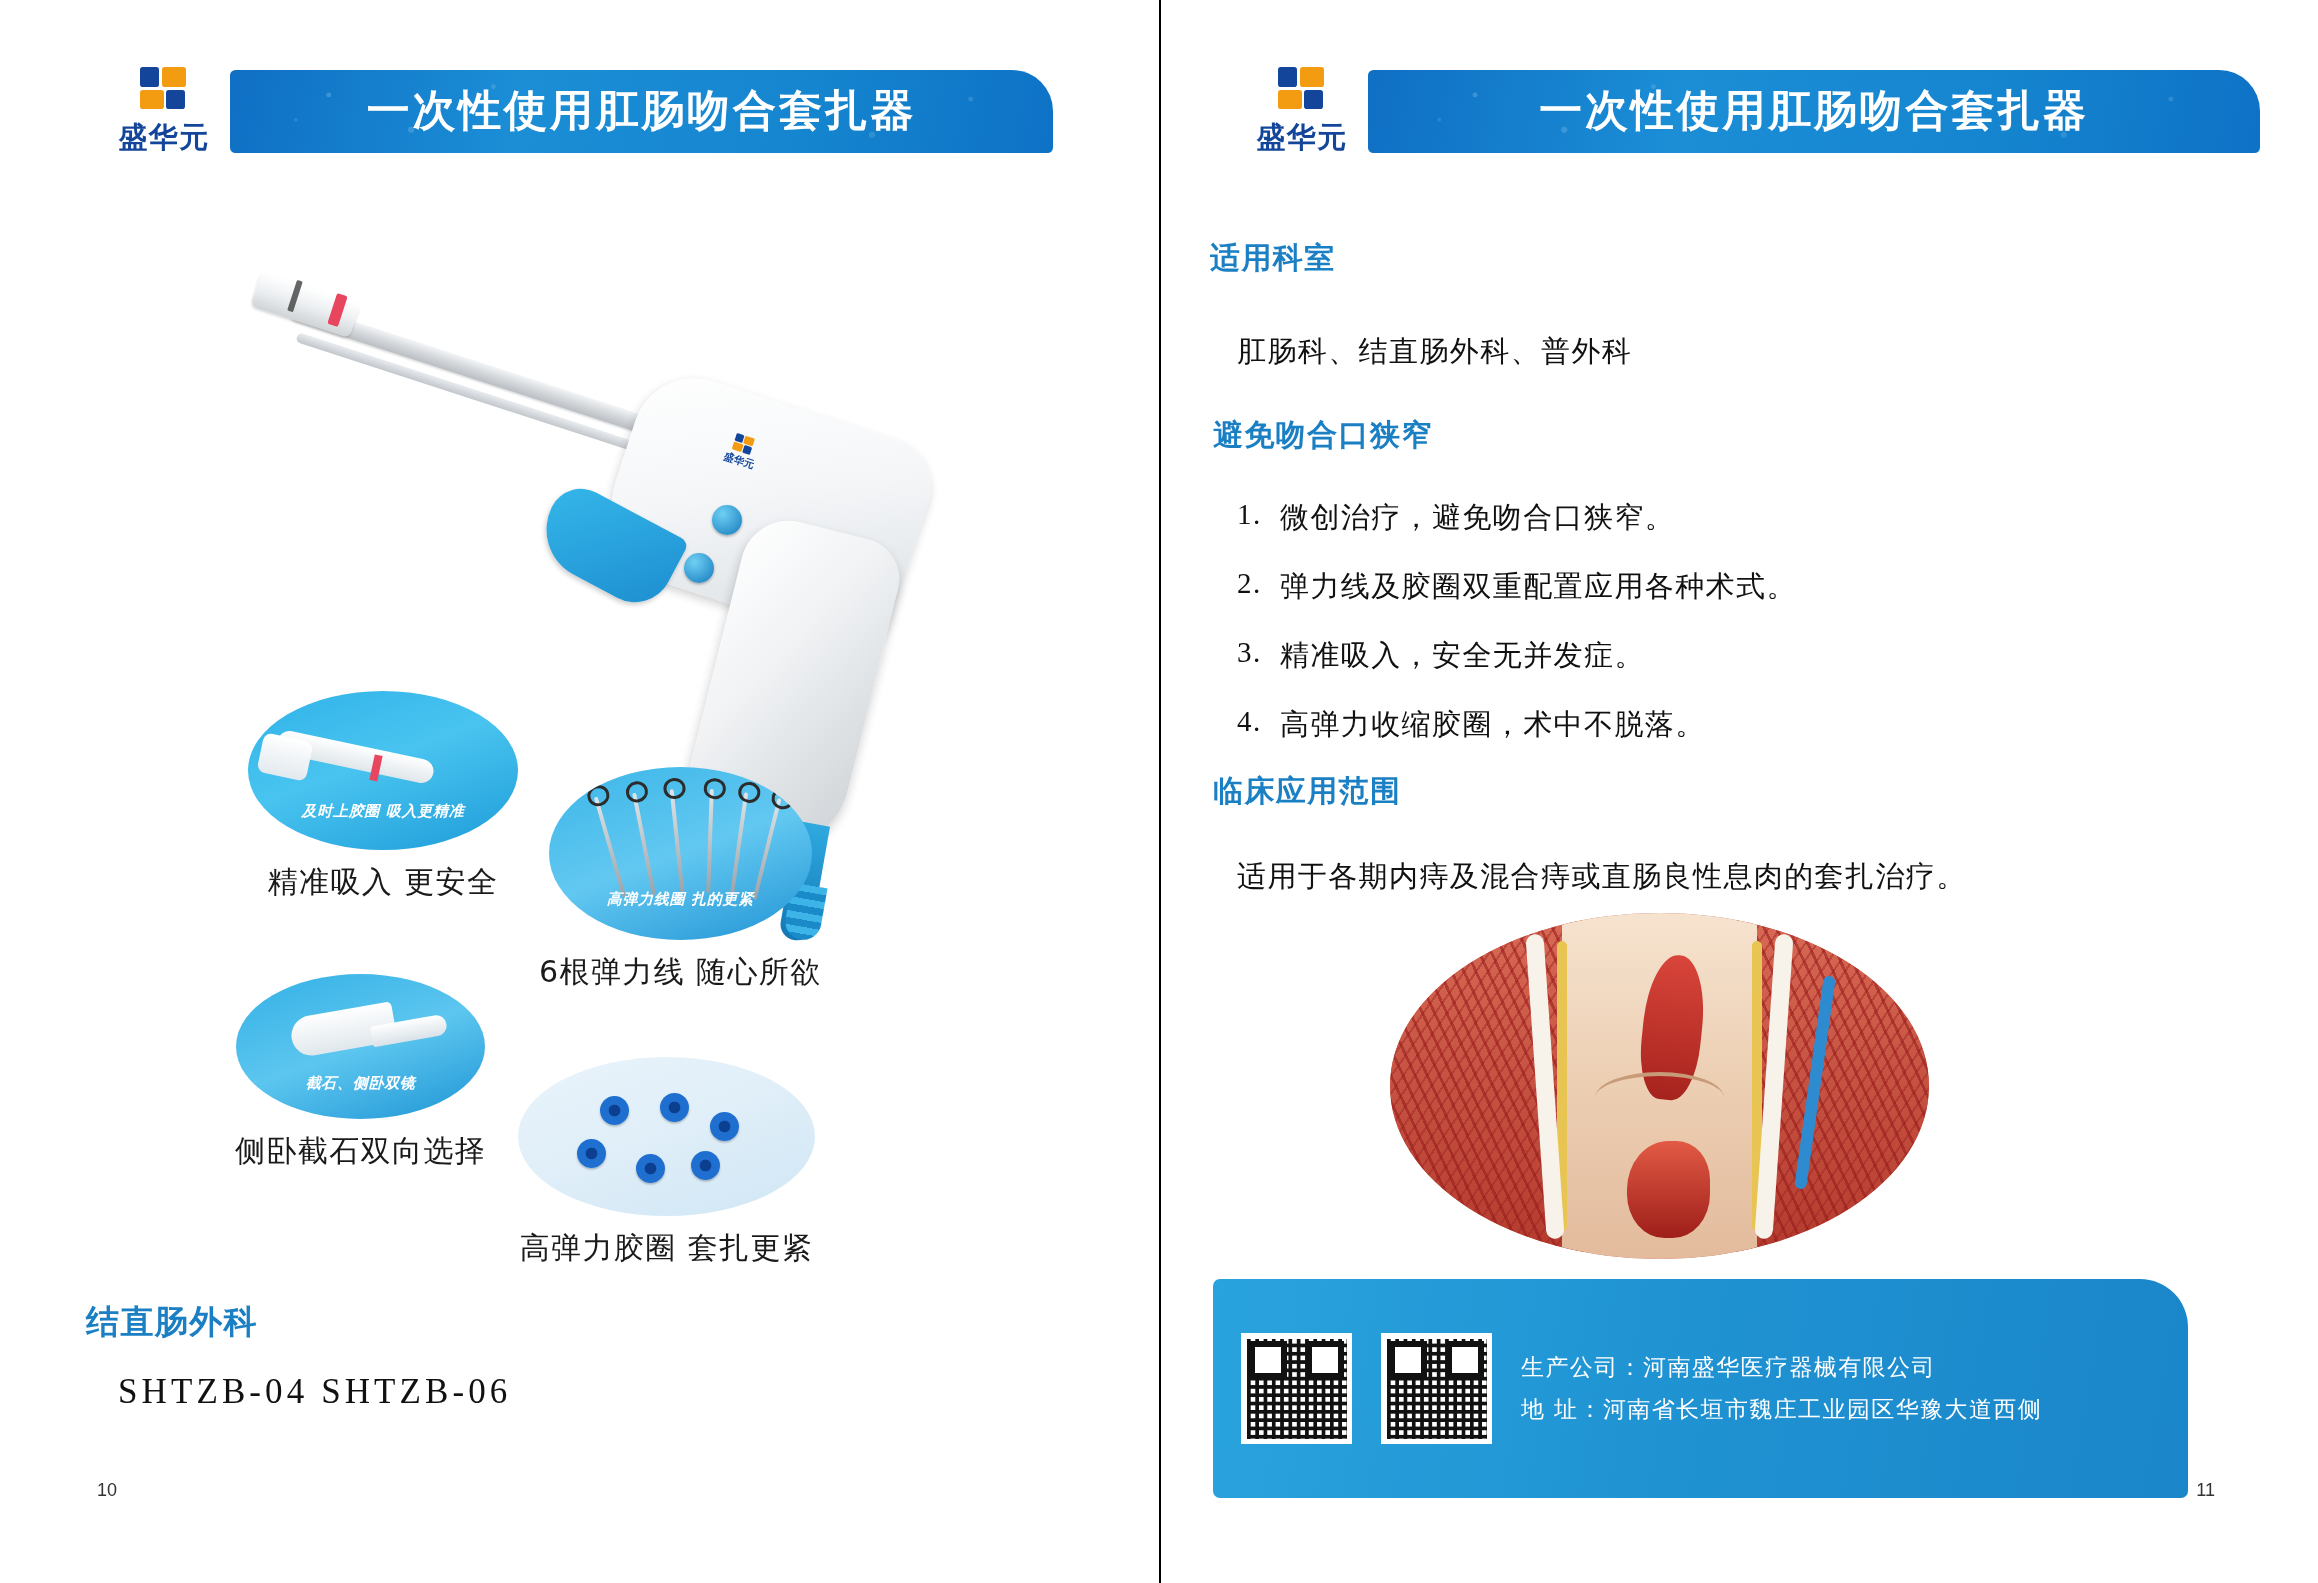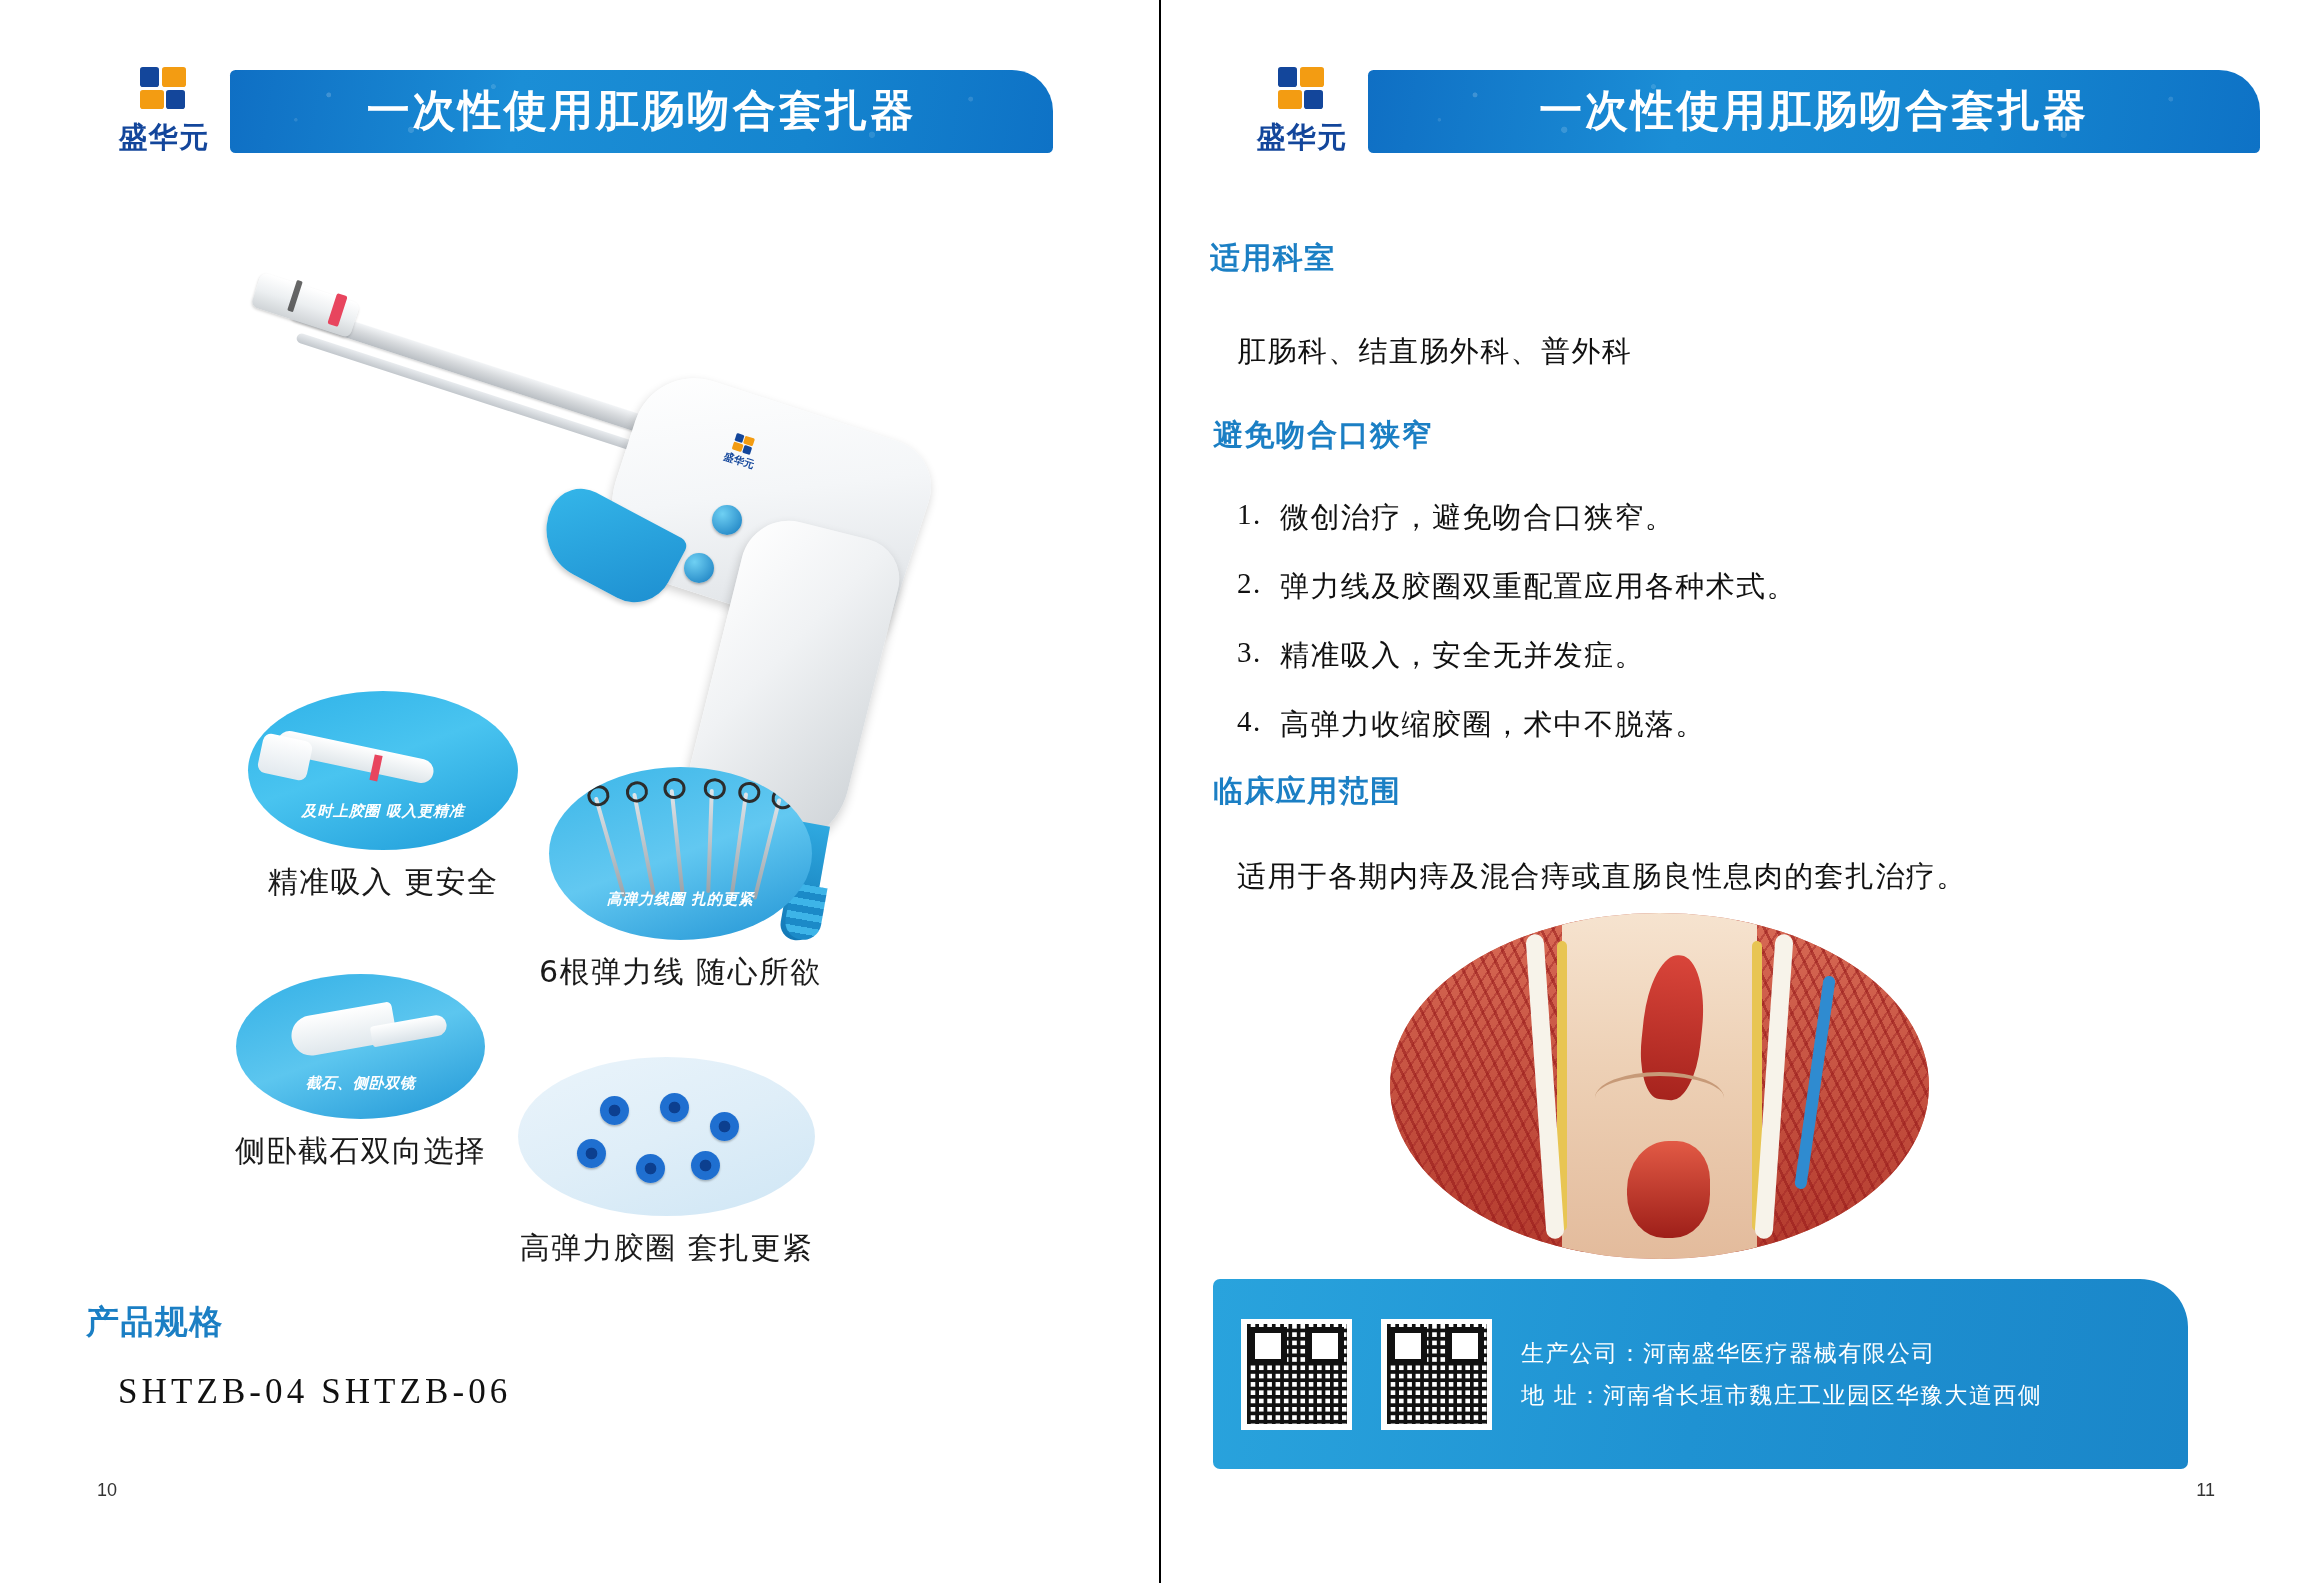--- a/index.html
+++ b/index.html
@@ -444,21 +444,21 @@
     position: absolute;
     left: 38%; top: 46%;
     width: 24%; height: 48px;
     border-top: 4.1px solid #c79a78;
     border-radius: 50%;
   }
 
   .contact {
     position: absolute;
     left: 1213px; top: 1279px;
-    width: 975px; height: 190px;
+    width: 975px; height: 219px;
     background: linear-gradient(100deg,#29a3dd 0%, #1f92d2 50%, #1a86c9 100%);
     border-radius: 7px 48px 7px 7px;
     display: flex;
     align-items: center;
     padding: 0 28px;
     box-sizing: border-box;
   }
   .qr {
     width: 111px; height: 111px;
     background: #ffffff;
@@ -584,21 +584,21 @@
       <div class="feat f3">
         <div class="bubble">
           <div style="position:absolute;left:55px;top:36px;width:104px;height:40px;background:linear-gradient(180deg,#ffffff,#dfe7ec);border-radius:21px 5.5px 5.5px 21px;transform:rotate(-10deg);"></div>
           <div style="position:absolute;left:135px;top:46px;width:76px;height:21px;background:linear-gradient(180deg,#ffffff,#d9e2e8);border-radius:4.1px 12.4px 12.4px 4.1px;transform:rotate(-10deg);"></div>
           <div class="bubble-caption">截石、侧卧双镜</div>
         </div>
         <div class="feat-label">侧卧截石双向选择</div>
       </div>
     </div>
 
-    <div class="spec-title">产品规格</div>
+    <div class="spec-title">结直肠外科</div>
     <div class="spec-value">SHTZB-04  SHTZB-06</div>
     <div class="pg-num-left">10</div>
   </div>
 
   <div class="gutter"></div>
 
   <div class="page page-right">
 
     <div class="header" style="left:79px;">
       <div class="logo">

